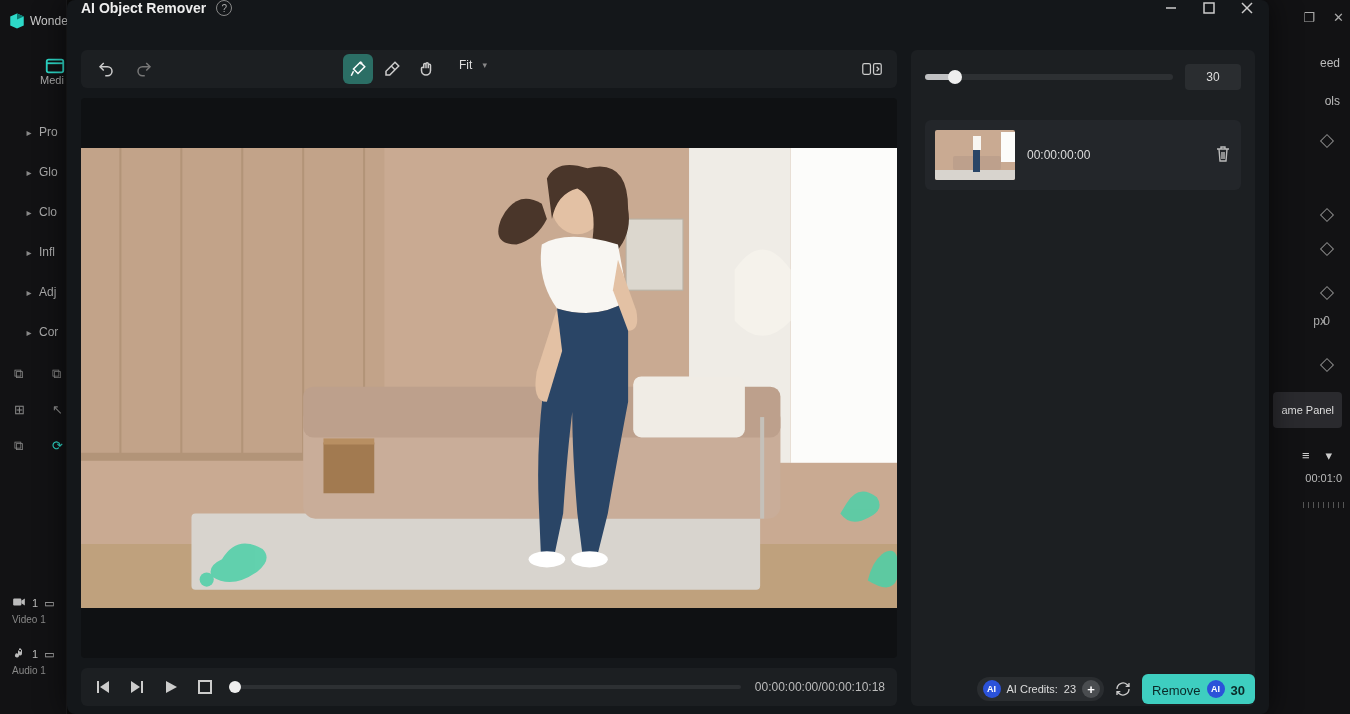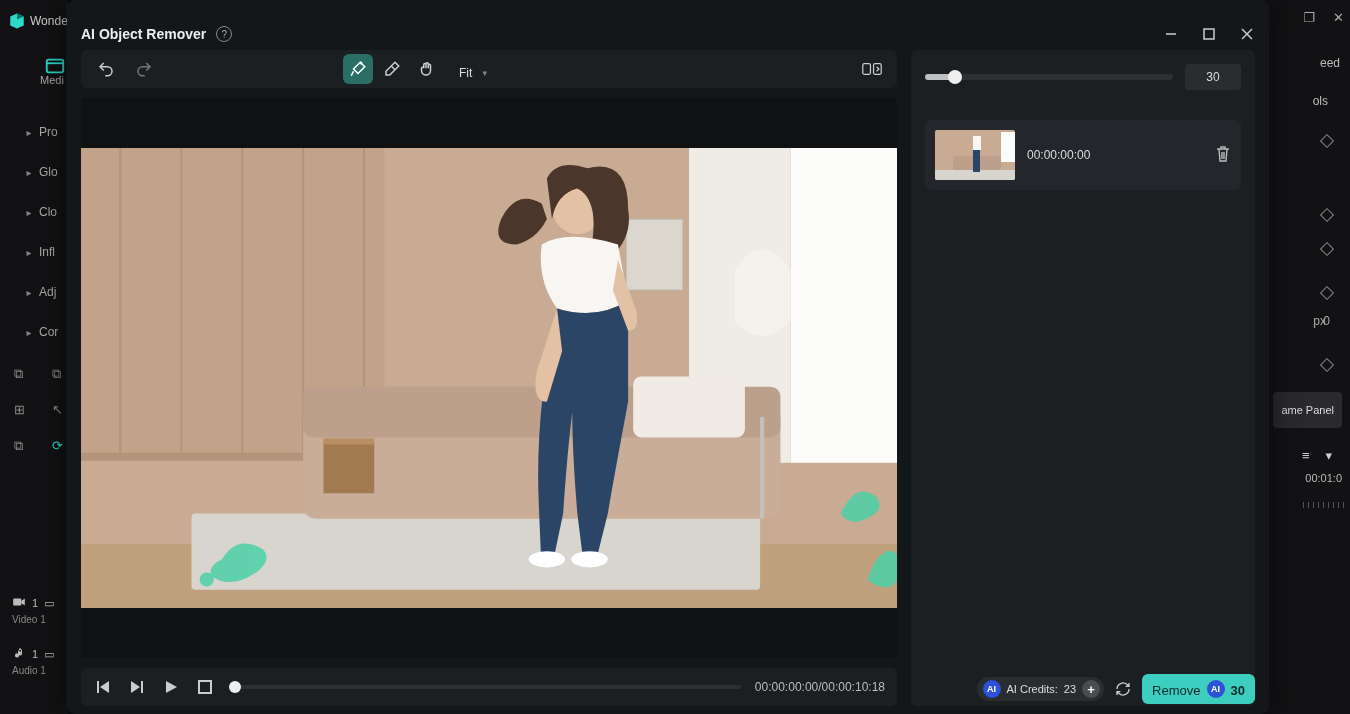--- a/index.html
+++ b/index.html
@@ -20,46 +20,46 @@
 .bg-tools .ticon{width:18px;height:18px;color:#888}
 .bg-tracks{position:absolute;left:12px;bottom:16px;width:60px}
 .bg-track{margin-bottom:22px}
 .bg-track-top{display:flex;align-items:center;gap:6px;font-size:11px;color:#bbb}
 .bg-track-label{font-size:10px;color:#888;margin-top:4px}
 
 
 .bg-right{position:absolute;right:0;top:0;width:90px;height:714px;background:#121214;border-left:1px solid #1b1b1d}
 .bg-win{position:absolute;right:6px;top:10px;display:flex;gap:18px;color:#aaa}
 .bg-right-txt{position:absolute;right:10px;top:56px;font-size:12px;color:#bbb}
-.bg-right-tools{position:absolute;right:22px;top:94px;font-size:12px;color:#bbb}
+.bg-right-tools{position:absolute;right:10px;top:94px;font-size:12px;color:#bbb}
 .bg-right-kf{position:absolute;right:18px}
 .bg-right-px{position:absolute;right:20px;top:314px;font-size:12px;color:#aaa}
 .bg-right-pxunit{position:absolute;right:4px}
 .bg-ame{position:absolute;right:8px;top:392px;font-size:11px;background:#2a2a2e;color:#ddd;padding:12px 8px;border-radius:4px}
 .bg-right-icons{position:absolute;right:18px;top:448px;display:flex;gap:16px}
 .bg-right-tc{position:absolute;right:8px;top:472px;font-size:11px;color:#bbb}
 .bg-right-ticks{position:absolute;right:6px;top:502px;display:flex;gap:4px}
 .bg-right-ticks span{width:1px;height:6px;background:#555}
 
 
 .dialog{position:absolute;left:67px;top:0;width:1202px;height:714px;background:#14171a;border-radius:8px;box-shadow:0 0 30px rgba(0,0,0,.6);display:flex;flex-direction:column}
-.dlg-title{height:42px;display:flex;align-items:flex-end;padding:0 14px}
+.dlg-title{height:42px;display:flex;align-items:flex-start;padding:0 14px}
 .dlg-title .t{font-size:14px;font-weight:600;color:#eee}
 .dlg-help{margin-left:10px;width:16px;height:16px;border:1px solid #888;border-radius:50%;display:flex;align-items:center;justify-content:center;font-size:10px;color:#aaa}
 .dlg-wbtns{margin-left:auto;display:flex;gap:22px;color:#bbb}
 .dlg-wbtns span{width:16px;height:16px;display:flex;align-items:center;justify-content:center;cursor:pointer}
 
 .dlg-body{flex:1;display:flex;padding:8px 14px 8px 14px;gap:14px}
 
 
 .preview-col{flex:1;display:flex;flex-direction:column}
 .toolbar{height:38px;background:#1c1f22;border-radius:6px;display:flex;align-items:center;padding:0 10px;gap:8px}
 .tbtn{width:30px;height:30px;border-radius:6px;display:flex;align-items:center;justify-content:center;color:#ccc;cursor:pointer}
 .tbtn.active{background:#2b6e65}
-.tool-center{margin:0 auto;display:flex;align-items:flex-end;gap:4px}
+.tool-center{margin:0 auto;display:flex;align-items:flex-start;gap:4px}
 .zoom-dd{display:flex;align-items:center;gap:10px;padding:4px 10px;font-size:12px;color:#ddd;border-radius:4px;cursor:pointer;margin-left:4px}
 .zoom-dd .chev{font-size:9px;color:#888}
 .compare{margin-left:auto}
 .canvas-wrap{flex:1;margin:10px 0;border-radius:4px;overflow:hidden;display:flex;align-items:center;justify-content:center;background:#0f1113}
 .canvas-wrap svg{width:100%;height:100%;max-height:460px}
 
 .playbar{height:38px;background:#1c1f22;border-radius:6px;display:flex;align-items:center;padding:0 12px;gap:14px}
 .pbtn{width:20px;height:20px;display:flex;align-items:center;justify-content:center;color:#ccc;cursor:pointer}
 .prog{flex:1;height:4px;background:#2d3033;border-radius:2px;position:relative}
 .prog .knob{position:absolute;left:0;top:-4px;width:12px;height:12px;background:#eee;border-radius:50%}

